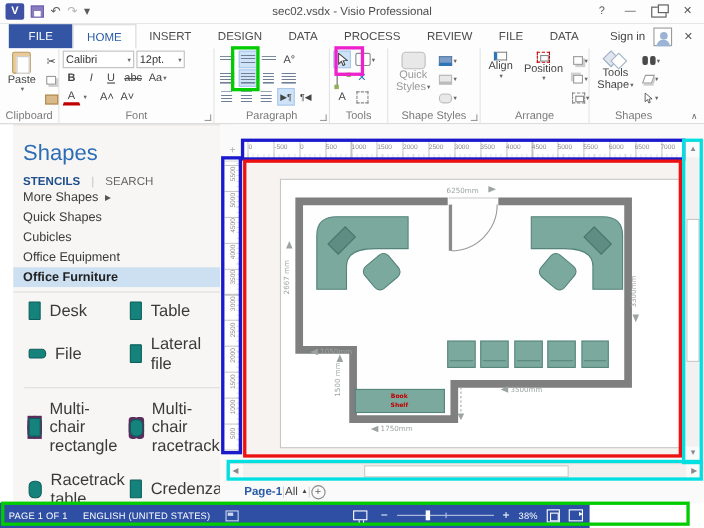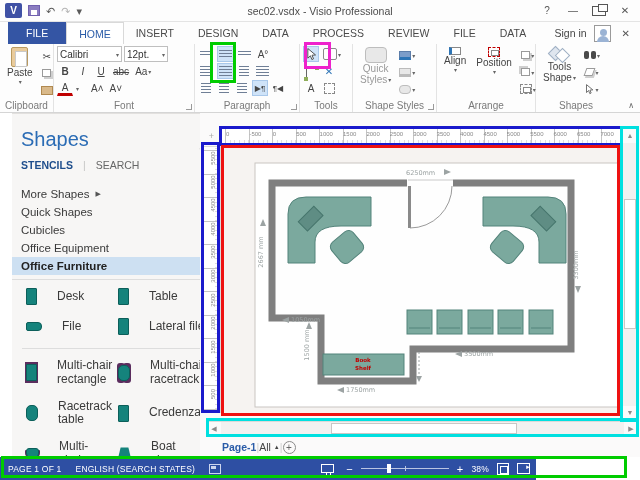--- a/index.html
+++ b/index.html
@@ -75,28 +75,28 @@
   svg.cursor { width:11px; height:13px; }
 
   
   .shapes-panel { position:absolute; left:12px; top:113px; width:200px; height:344px; background:#f7f6f5; border-right:1px solid #d8d6d4; border-top:1px solid #e2e0de; overflow:hidden; }
   .sp-title { font-size:20px; color:#2b6cb5; padding:14px 0 0 9px; font-weight:normal; }
   .sp-collapse { position:absolute; right:8px; top:28px; color:#777; font-size:11px; }
   .sp-tabs { display:flex; align-items:center; gap:10px; padding:8px 0 0 9px; font-size:10.5px; }
   .sp-tab-stencils { color:#1f4e8c; font-weight:bold; }
   .sp-tab-sep { color:#c5c5c5; }
   .sp-tab-search { color:#666; }
-  .sp-list { margin-top:14px; }
+  .sp-list { }
   .sp-item { padding:3px 0 3px 9px; font-size:11.5px; color:#3a3a3a; display:flex; align-items:center; gap:6px; }
   .sp-item .arrow { font-size:7px; color:#555; }
   .sp-item.selected { background:#cde0f2; font-weight:bold; color:#222; }
   .sp-divider { border-top:1px solid #ddd; margin:4px 0 8px 0; }
   .stencil-grid { display:flex; flex-wrap:wrap; padding-left:10px; }
   .stencil-item { width:92px; display:flex; align-items:center; gap:8px; margin-bottom:13px; }
-  .stencil-item .lbl { font-size:12px; color:#3a3a3a; line-height:1.15;margin-left:12px; }
+  .stencil-item .lbl { font-size:15px; color:#3a3a3a; line-height:1.15; }
   .sec-break { width:184px; border-top:1px solid #ddd; margin:0 0 10px 0; }
   .si { width:11px; height:17px; background:#15837c; border:1px solid #0c5f5a; border-radius:1px; flex:none; margin-left:4px; }
   .si.file { width:16px; height:9px; border-radius:2px 4px 4px 2px; }
   .si.round { border-radius:5px; width:12px; height:16px; }
   .si.multi { box-shadow:-3px -4px 0 -2px #5b2d5e,-3px 0 0 -2px #5b2d5e,-3px 4px 0 -2px #5b2d5e,3px -4px 0 -2px #5b2d5e,3px 0 0 -2px #5b2d5e,3px 4px 0 -2px #5b2d5e; }
   .si.mchair { width:13px; height:11px; border-radius:3px 3px 6px 6px; box-shadow:-3px 0 0 -2px #5b2d5e,3px 0 0 -2px #5b2d5e; }
   .si.boat { width:13px; height:13px; clip-path:polygon(20% 0,80% 0,100% 85%,85% 100%,15% 100%,0 85%); border:none; }
 
   
   .canvas { position:absolute; left:200px; top:113px; width:440px; height:344px; background:#fbfafa; }
@@ -592,21 +592,21 @@
         <span class="up">▲</span>
       </span>
       <span class="pb-sep">|</span>
       <span class="add-page">+</span>
     </div>
   </div>
 
   <div class="statusbar">
     <div class="sb-left">
       <span>PAGE 1 OF 1</span>
-      <span>ENGLISH (SEARCH STATES)</span>
+      <span>ENGLISH (UNITED STATES)</span>
       <span class="sb-macro"></span>
     </div>
     <div class="sb-right">
       <span class="sb-present"></span>
       <span class="zoom-glyph">−</span>
       <span class="zoom-track">
         <span class="zoom-tick"></span>
         <span class="zoom-thumb"></span>
       </span>
       <span class="zoom-glyph">+</span>

